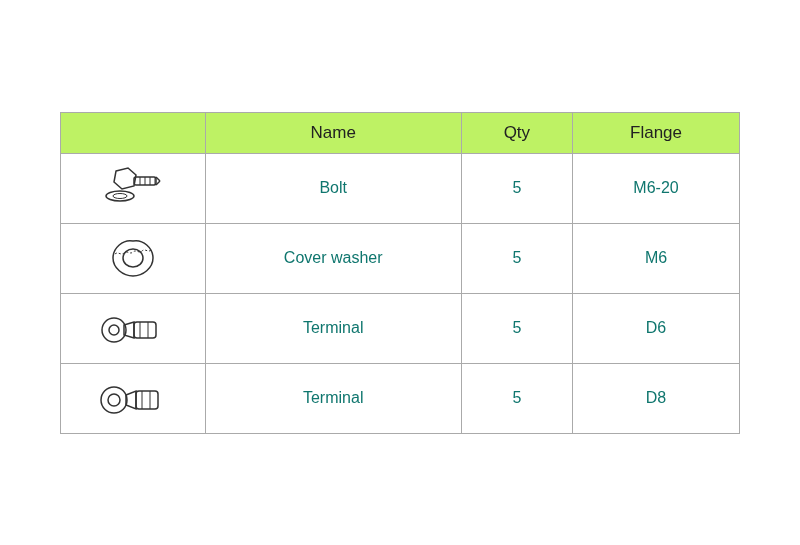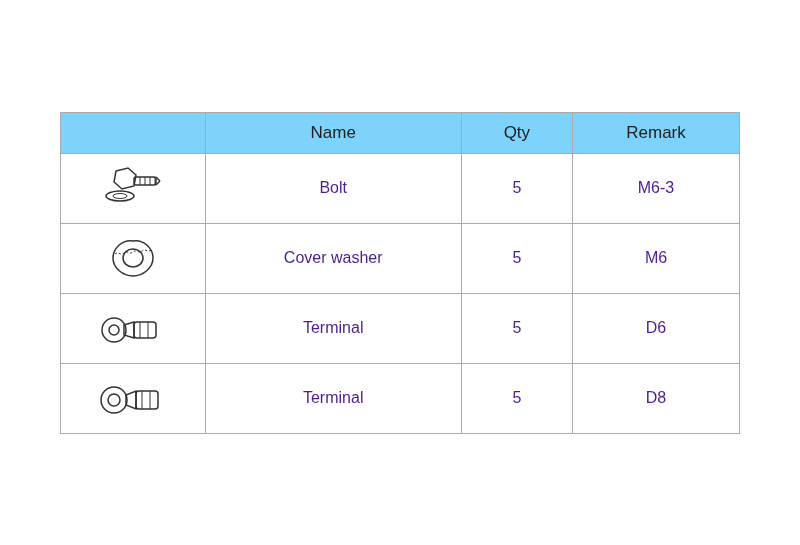--- a/index.html
+++ b/index.html
@@ -20,32 +20,32 @@
       border-collapse: collapse;
       border: 1.5px solid #999;
     }
     th, td {
       border: 1px solid #aaa;
       text-align: center;
       vertical-align: middle;
       padding: 6px 8px;
     }
     thead th {
-      background: #7dd3fc;
+      background: #bef264;
       font-weight: normal;
       font-size: 17px;
       padding: 10px 8px;
       color: #222;
     }
     tbody tr {
       height: 70px;
     }
     tbody td {
       font-size: 16px;
-      color: #4c1d95;
+      color: #0f766e;
     }
     .icon-cell {
       width: 130px;
     }
     .icon-cell svg {
       display: block;
       margin: 0 auto;
     }
     .name-col { width: 230px; }
     .qty-col { width: 100px; }
@@ -54,21 +54,21 @@
 </head>
 <body>
 
 <div class="table-wrapper">
   <table>
     <thead>
       <tr>
         <th class="icon-cell"></th>
         <th class="name-col">Name</th>
         <th class="qty-col">Qty</th>
-        <th class="remark-col">Remark</th>
+        <th class="remark-col">Flange</th>
       </tr>
     </thead>
     <tbody>
 
       <tr>
         <td class="icon-cell">
 
           <svg width="70" height="45" viewBox="0 0 70 45">
 
             <polygon points="18,5 30,2 38,9 36,20 24,23 16,16" fill="none" stroke="#333" stroke-width="1.5"></polygon>
@@ -82,21 +82,21 @@
 
             <line x1="58" y1="11" x2="62" y2="15" stroke="#333" stroke-width="1.5"></line>
             <line x1="58" y1="19" x2="62" y2="15" stroke="#333" stroke-width="1.5"></line>
 
             <ellipse cx="22" cy="30" rx="14" ry="5" fill="none" stroke="#333" stroke-width="1.5"></ellipse>
             <ellipse cx="22" cy="30" rx="7" ry="2.5" fill="none" stroke="#333" stroke-width="1"></ellipse>
           </svg>
         </td>
         <td class="name-col">Bolt</td>
         <td class="qty-col">5</td>
-        <td class="remark-col">M6-3</td>
+        <td class="remark-col">M6-20</td>
       </tr>
 
       <tr>
         <td class="icon-cell">
           <svg width="60" height="45" viewBox="0 0 60 45">
 
             <path d="M30,5 C40,3 50,12 50,22 C50,32 40,40 30,40 C20,40 10,32 10,22 C10,12 20,3 30,5 Z" fill="none" stroke="#333" stroke-width="1.5"></path>
 
             <ellipse cx="30" cy="22" rx="10" ry="9" fill="none" stroke="#333" stroke-width="1.5"></ellipse>
 

